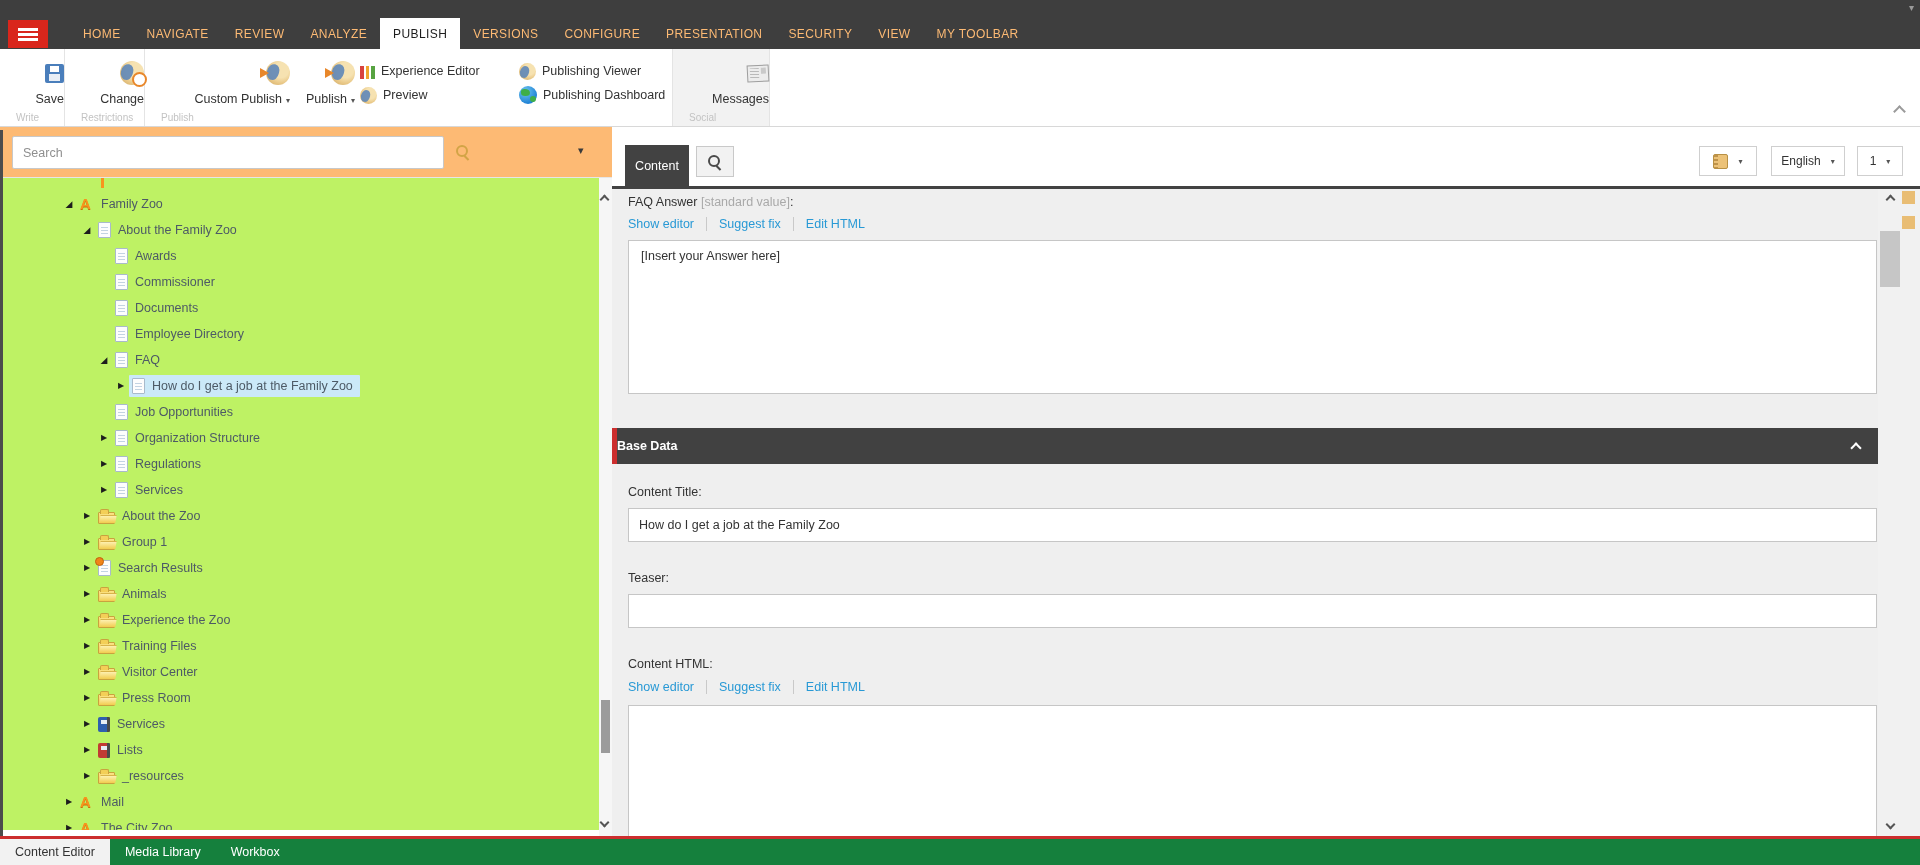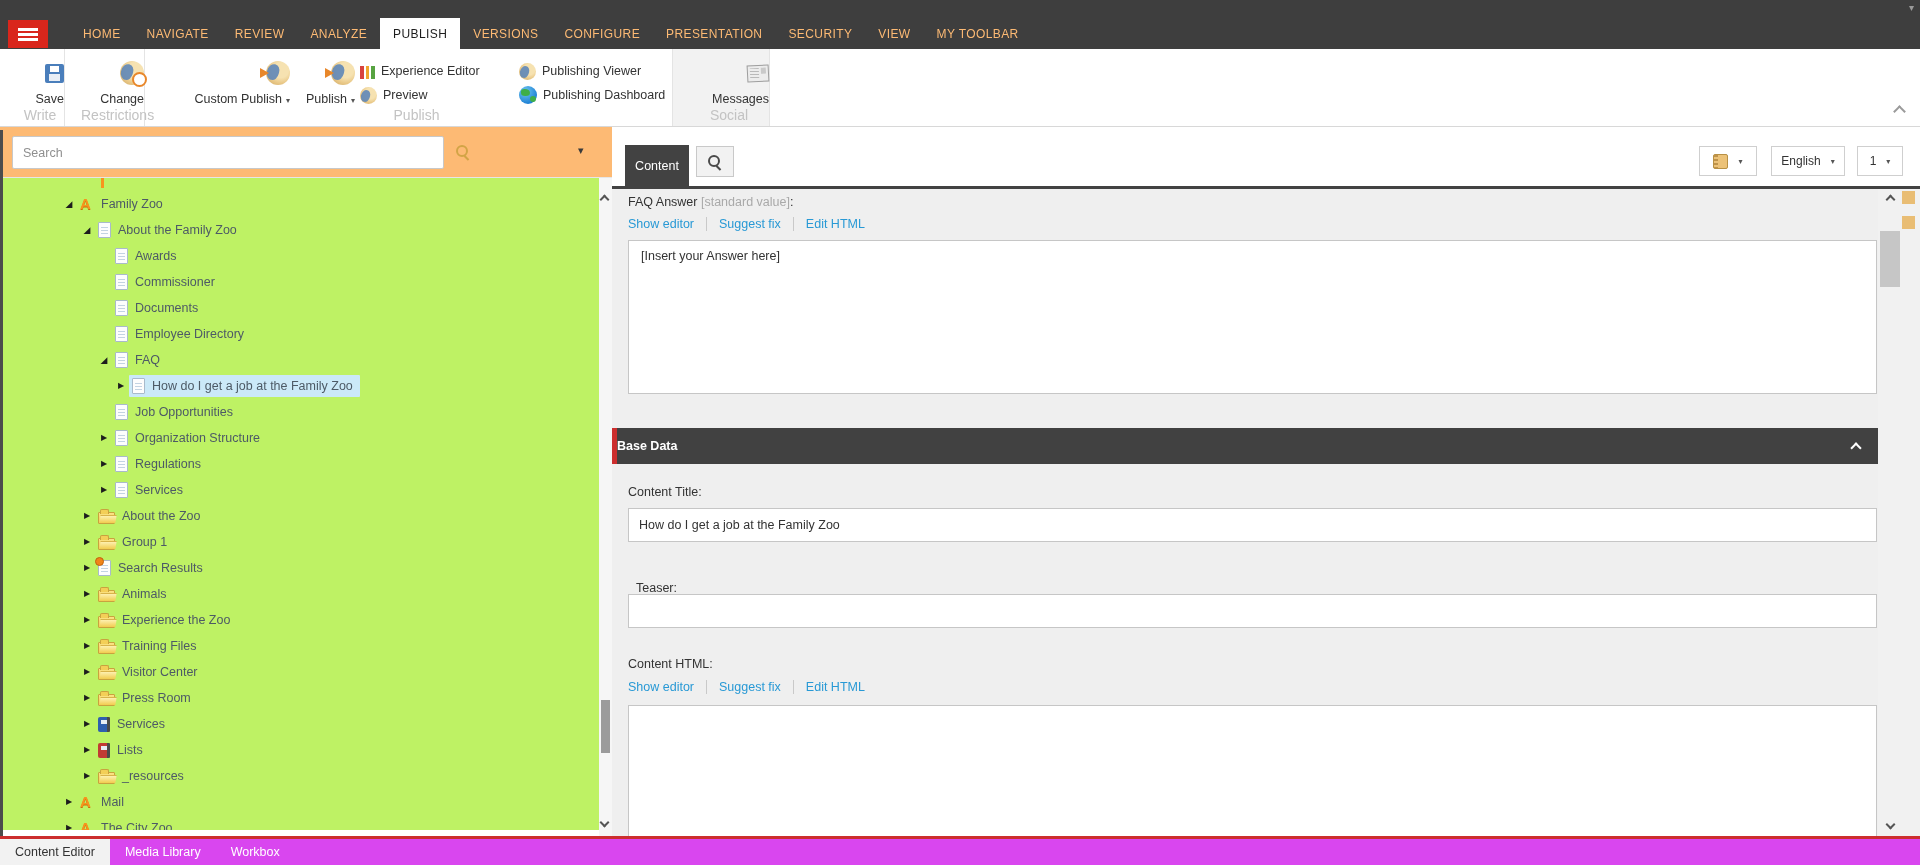--- a/index.html
+++ b/index.html
@@ -19,22 +19,22 @@
   .header-arrow { position:absolute; right:6px; top:2px; color:#9a9a9a; font-size:10px; cursor:pointer; }
 
   
   .ribbon { position:absolute; left:0; top:49px; right:0; height:78px; background:#fff;
             border-bottom:1px solid #d8d8d8; }
   .rgroup { position:absolute; top:0; bottom:0; border-right:1px solid #e4e4e4; }
   .g-write { left:0; width:65px; }
   .g-restrictions { left:65px; width:80px; }
   .g-publish { left:145px; width:528px; }
   .g-social { left:673px; width:97px; background:#f2f2f2; }
-  .glabel { position:absolute; left:16px; right:0; bottom:3px; text-align:center;
-            font-size:14px; color:#c3c3c3; }
+  .glabel { position:absolute; left:16px; right:0; bottom:3px; 
+            font-size:10px; color:#c3c3c3; }
   .bigbtn { position:absolute; top:6px; display:flex; flex-direction:column; align-items:flex-end; cursor:pointer; }
   .bigbtn .icwrap { height:28px; display:flex; align-items:center; margin-top:4px; }
   .blabel { font-size:12.5px; color:#333; margin-top:5px; white-space:nowrap; }
   .caret { font-size:8px; color:#555; margin-left:4px; }
   .bb-center { left:0; width:100%; }
   .bb-custom { left:10px; width:135px; }
   .bb-pub { left:130px; width:80px; }
   .stack { position:absolute; display:flex; flex-direction:column; gap:4px; top:12px; }
   .stack1 { left:215px; }
   .stack2 { left:374px; }
@@ -160,35 +160,35 @@
       font-family:"Liberation Sans", sans-serif; outline:none; }
   .pos-faq-label { top:6px; }
   .pos-faq-links { top:28px; }
   .pos-faq-box { top:51px; height:154px; }
   .basebar { position:absolute; left:0; top:239px; width:1266px; height:36px; background:#414141;
       border-left:5px solid #cc2e2e; display:flex; align-items:center; cursor:pointer; }
   .basebar .btitle { color:#fff; font-size:12.5px; font-weight:bold; }
   .basebar .bchev { position:absolute; right:18px; top:16px; }
   .pos-ct-label { top:296px; }
   .pos-ct-input { top:319px; }
-  .pos-teaser-label { top:392px;margin-left:8px; }
+  .pos-teaser-label { top:382px; }
   .pos-teaser-input { top:405px; }
   .pos-chtml-label { top:468px; }
   .pos-chtml-links { top:491px; }
   .pos-chtml-box { top:516px; height:200px; }
 
   .main-scroll { position:absolute; right:0; top:62px; bottom:0; width:42px; background:#f1f1f1; }
   .main-scroll .up { position:absolute; left:9px; top:7px; }
   .main-scroll .down { position:absolute; left:9px; bottom:8px; }
   .m-thumb { position:absolute; left:2px; top:42px; width:20px; height:56px; background:#c6c6c6; }
   .marker { position:absolute; right:5px; width:13px; height:13px; background:#e9bd74; }
   .marker1 { top:2px; } .marker2 { top:27px; }
 
   
-  .footer { position:absolute; left:0; right:0; bottom:0; height:29px; background:#d946ef;
+  .footer { position:absolute; left:0; right:0; bottom:0; height:29px; background:#15803d;
       border-top:3px solid #cc2e2e; display:flex;margin-top:8px; }
   .footer-tab { display:flex; align-items:center; padding:0 15px; font-size:12.5px; color:#fff; cursor:pointer; }
   .footer-tab.active { background:#f2f2f2; color:#333; }
 </style>
 </head>
 <body>
 
 <div class="app">
 
   <div class="header">

